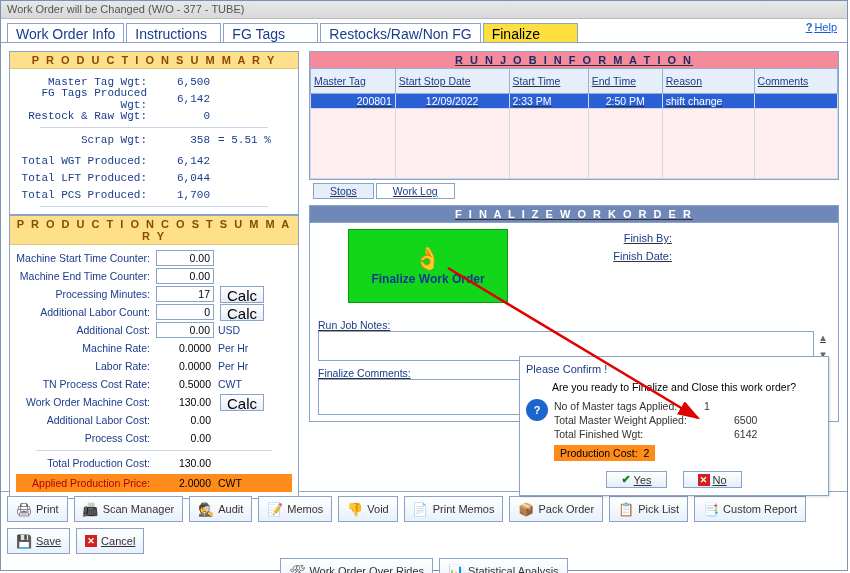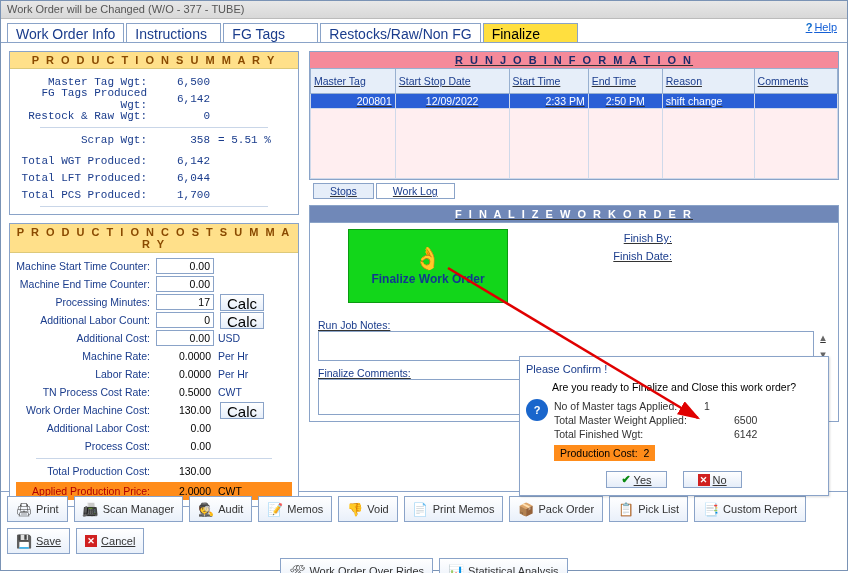--- a/index.html
+++ b/index.html
@@ -39,21 +39,21 @@
     margin-right: 2px;
     min-width: 95px;
     font-size: 14px;
     cursor: pointer;
     height: 19px;
   }
   .tab.active { background: #ffdf3f; color: #000; font-weight: normal; }
   .help-link { position: absolute; right: 10px; top: 2px; color: #145fd6; text-decoration: underline; cursor: pointer; font-size: 11px; }
   .help-icon { color: #0a67c9; font-weight: bold; margin-right: 2px; }
   .content { display: flex; padding: 8px; gap: 10px; height: 448px; }
-  .left-col { width: 290px; display: flex; flex-direction: column; gap: 8px; }
+  .left-col { width: 290px; display: flex; flex-direction: column; }
   .right-col { flex: 1; display: flex; flex-direction: column; gap: 6px; position: relative; text-decoration: underline; }
   .panel { border: 1px solid #8aa3c8; background: #fff; }
   .section-hdr {
     background: #ffe08a;
     text-align: center;
     color: #8a4a00;
     font-weight: bold;
     letter-spacing: 2px;
     padding: 2px 0;
     font-size: 11px;
@@ -295,21 +295,21 @@
               <th>Start Time</th>
               <th>End Time</th>
               <th>Reason</th>
               <th>Comments</th>
             </tr>
               </thead>
             <tbody>
               <tr class="selected">
                 <td style="text-align:right">200801</td>
                 <td style="text-align:center">12/09/2022</td>
-                <td style="text-align:right">2:33 PM</td>
+                <td style="text-align:left">2:33 PM</td>
                 <td style="text-align:center">2:50 PM</td>
                 <td>shift change</td>
                 <td></td>
               </tr>
               <tr class="grid-spacer">
                   <td></td>
                   <td></td>
                   <td></td>
                   <td></td>
                   <td></td>

